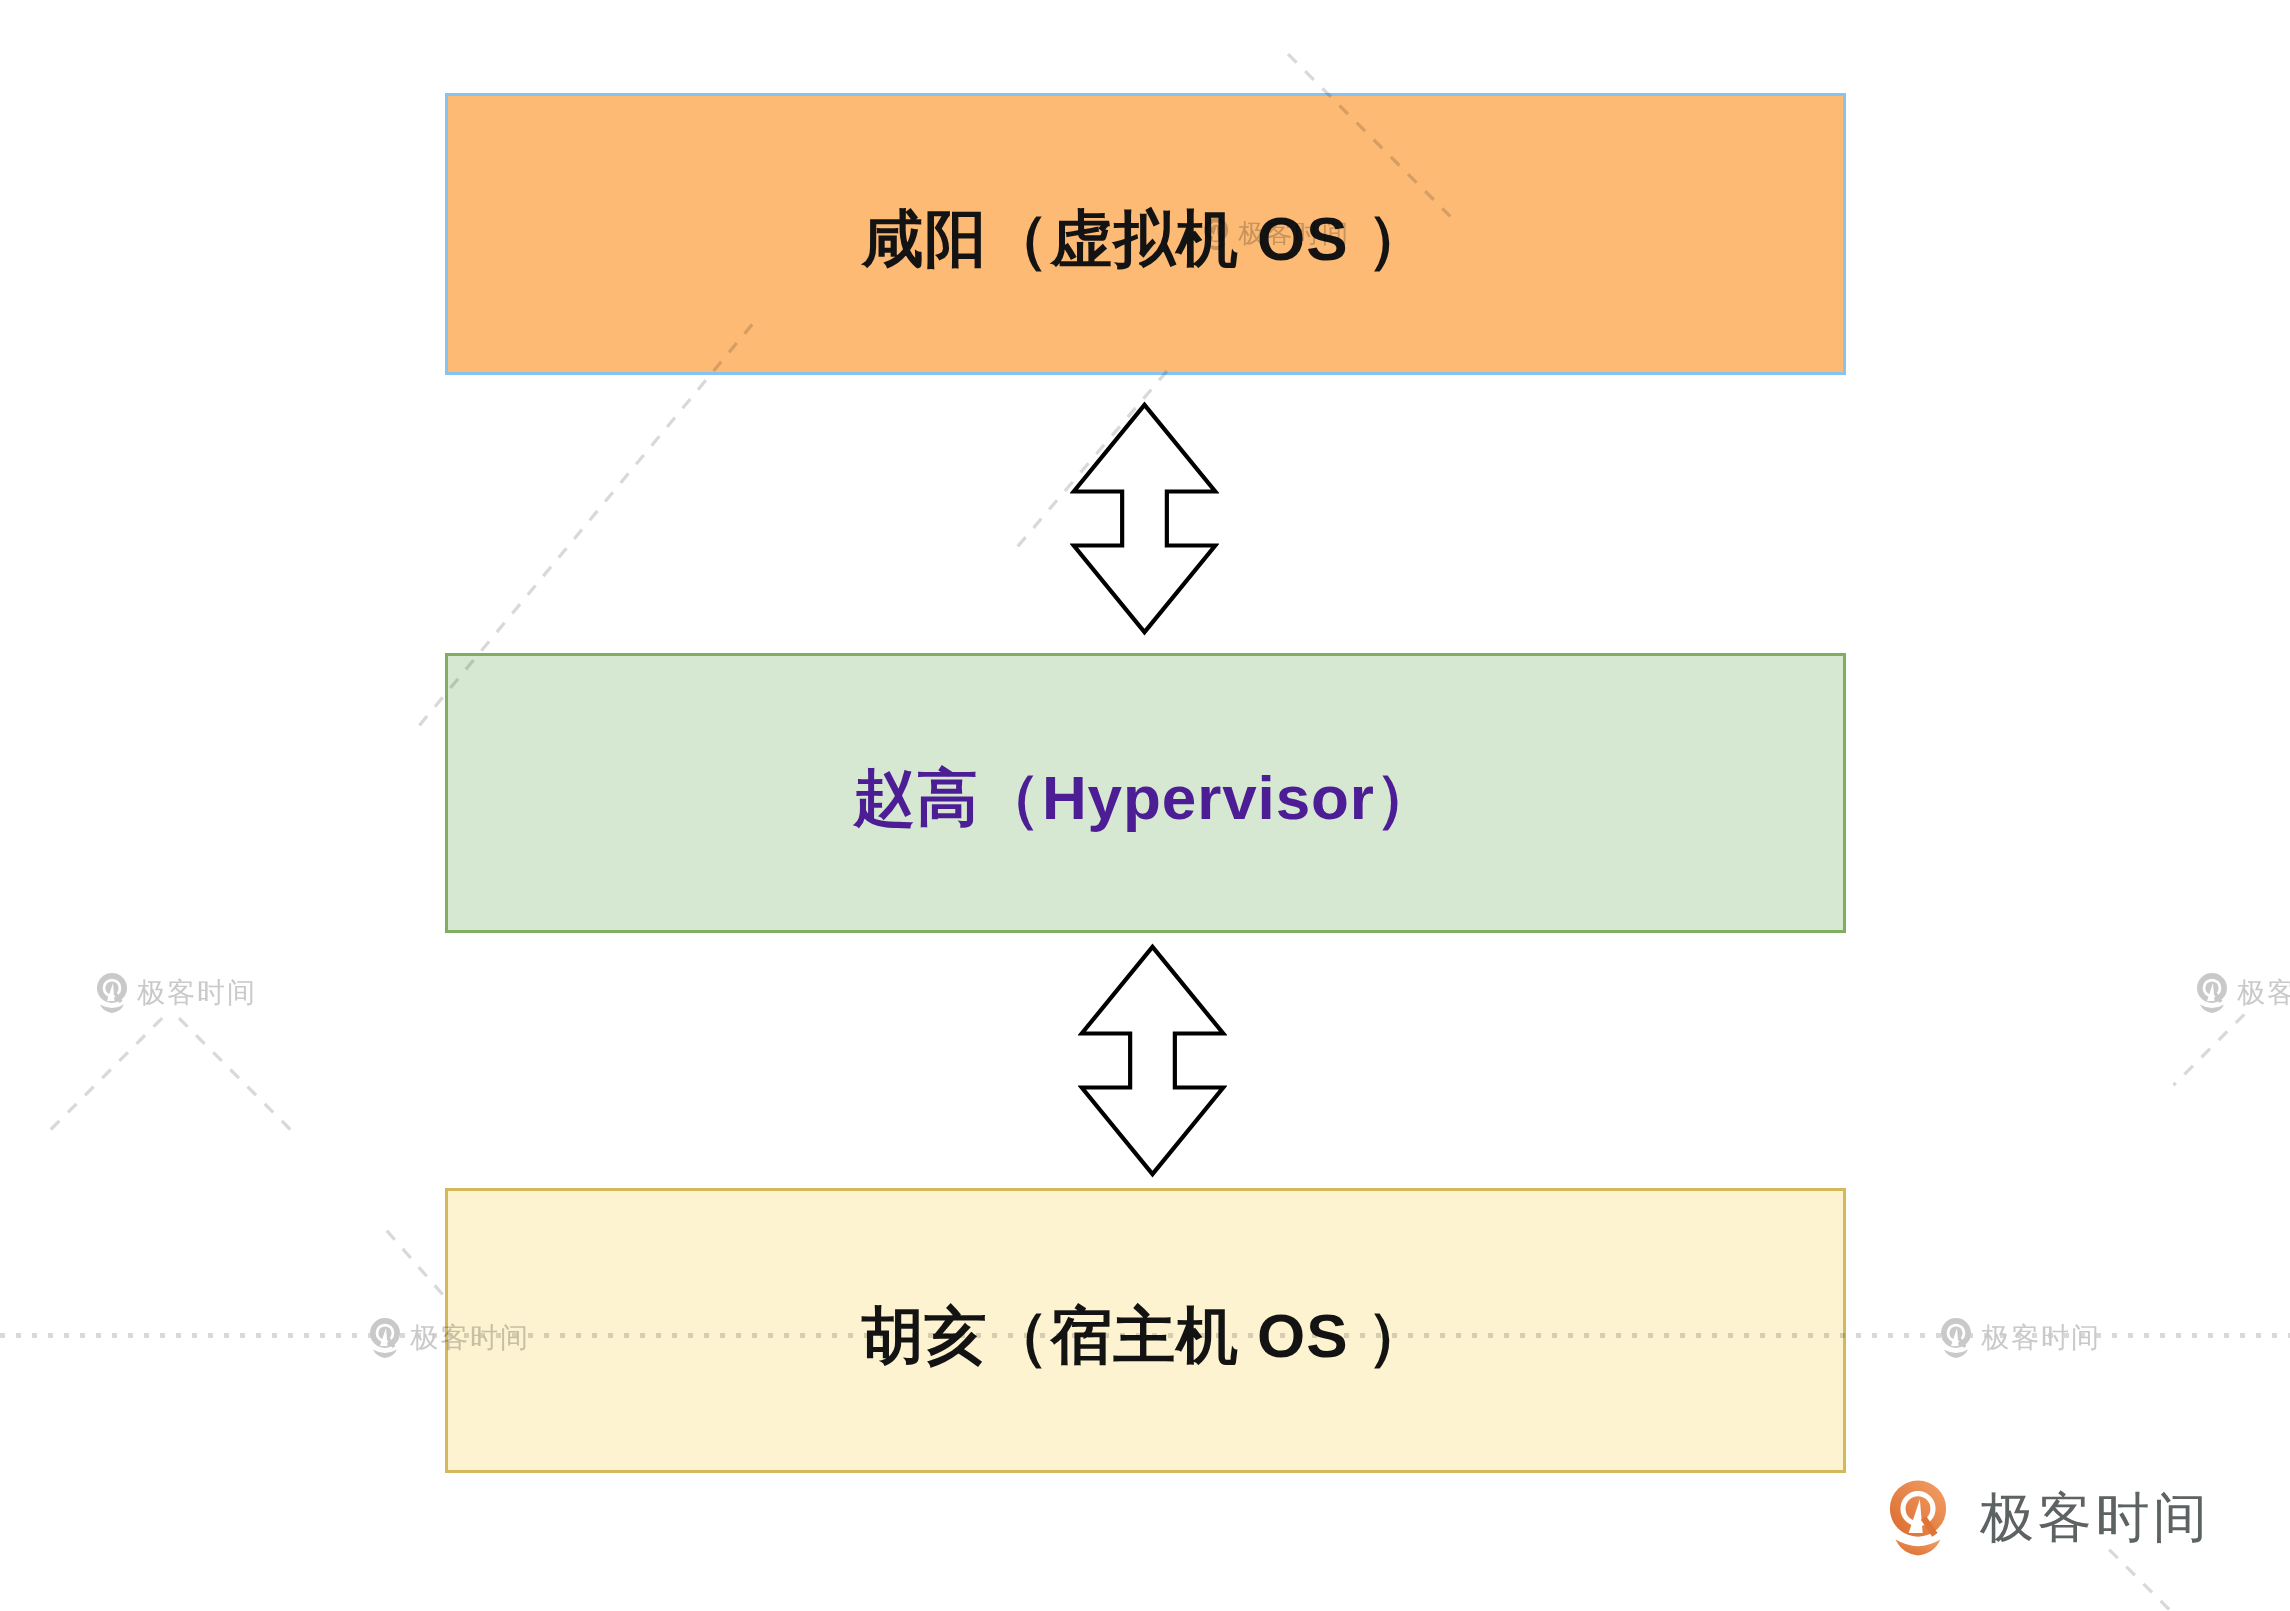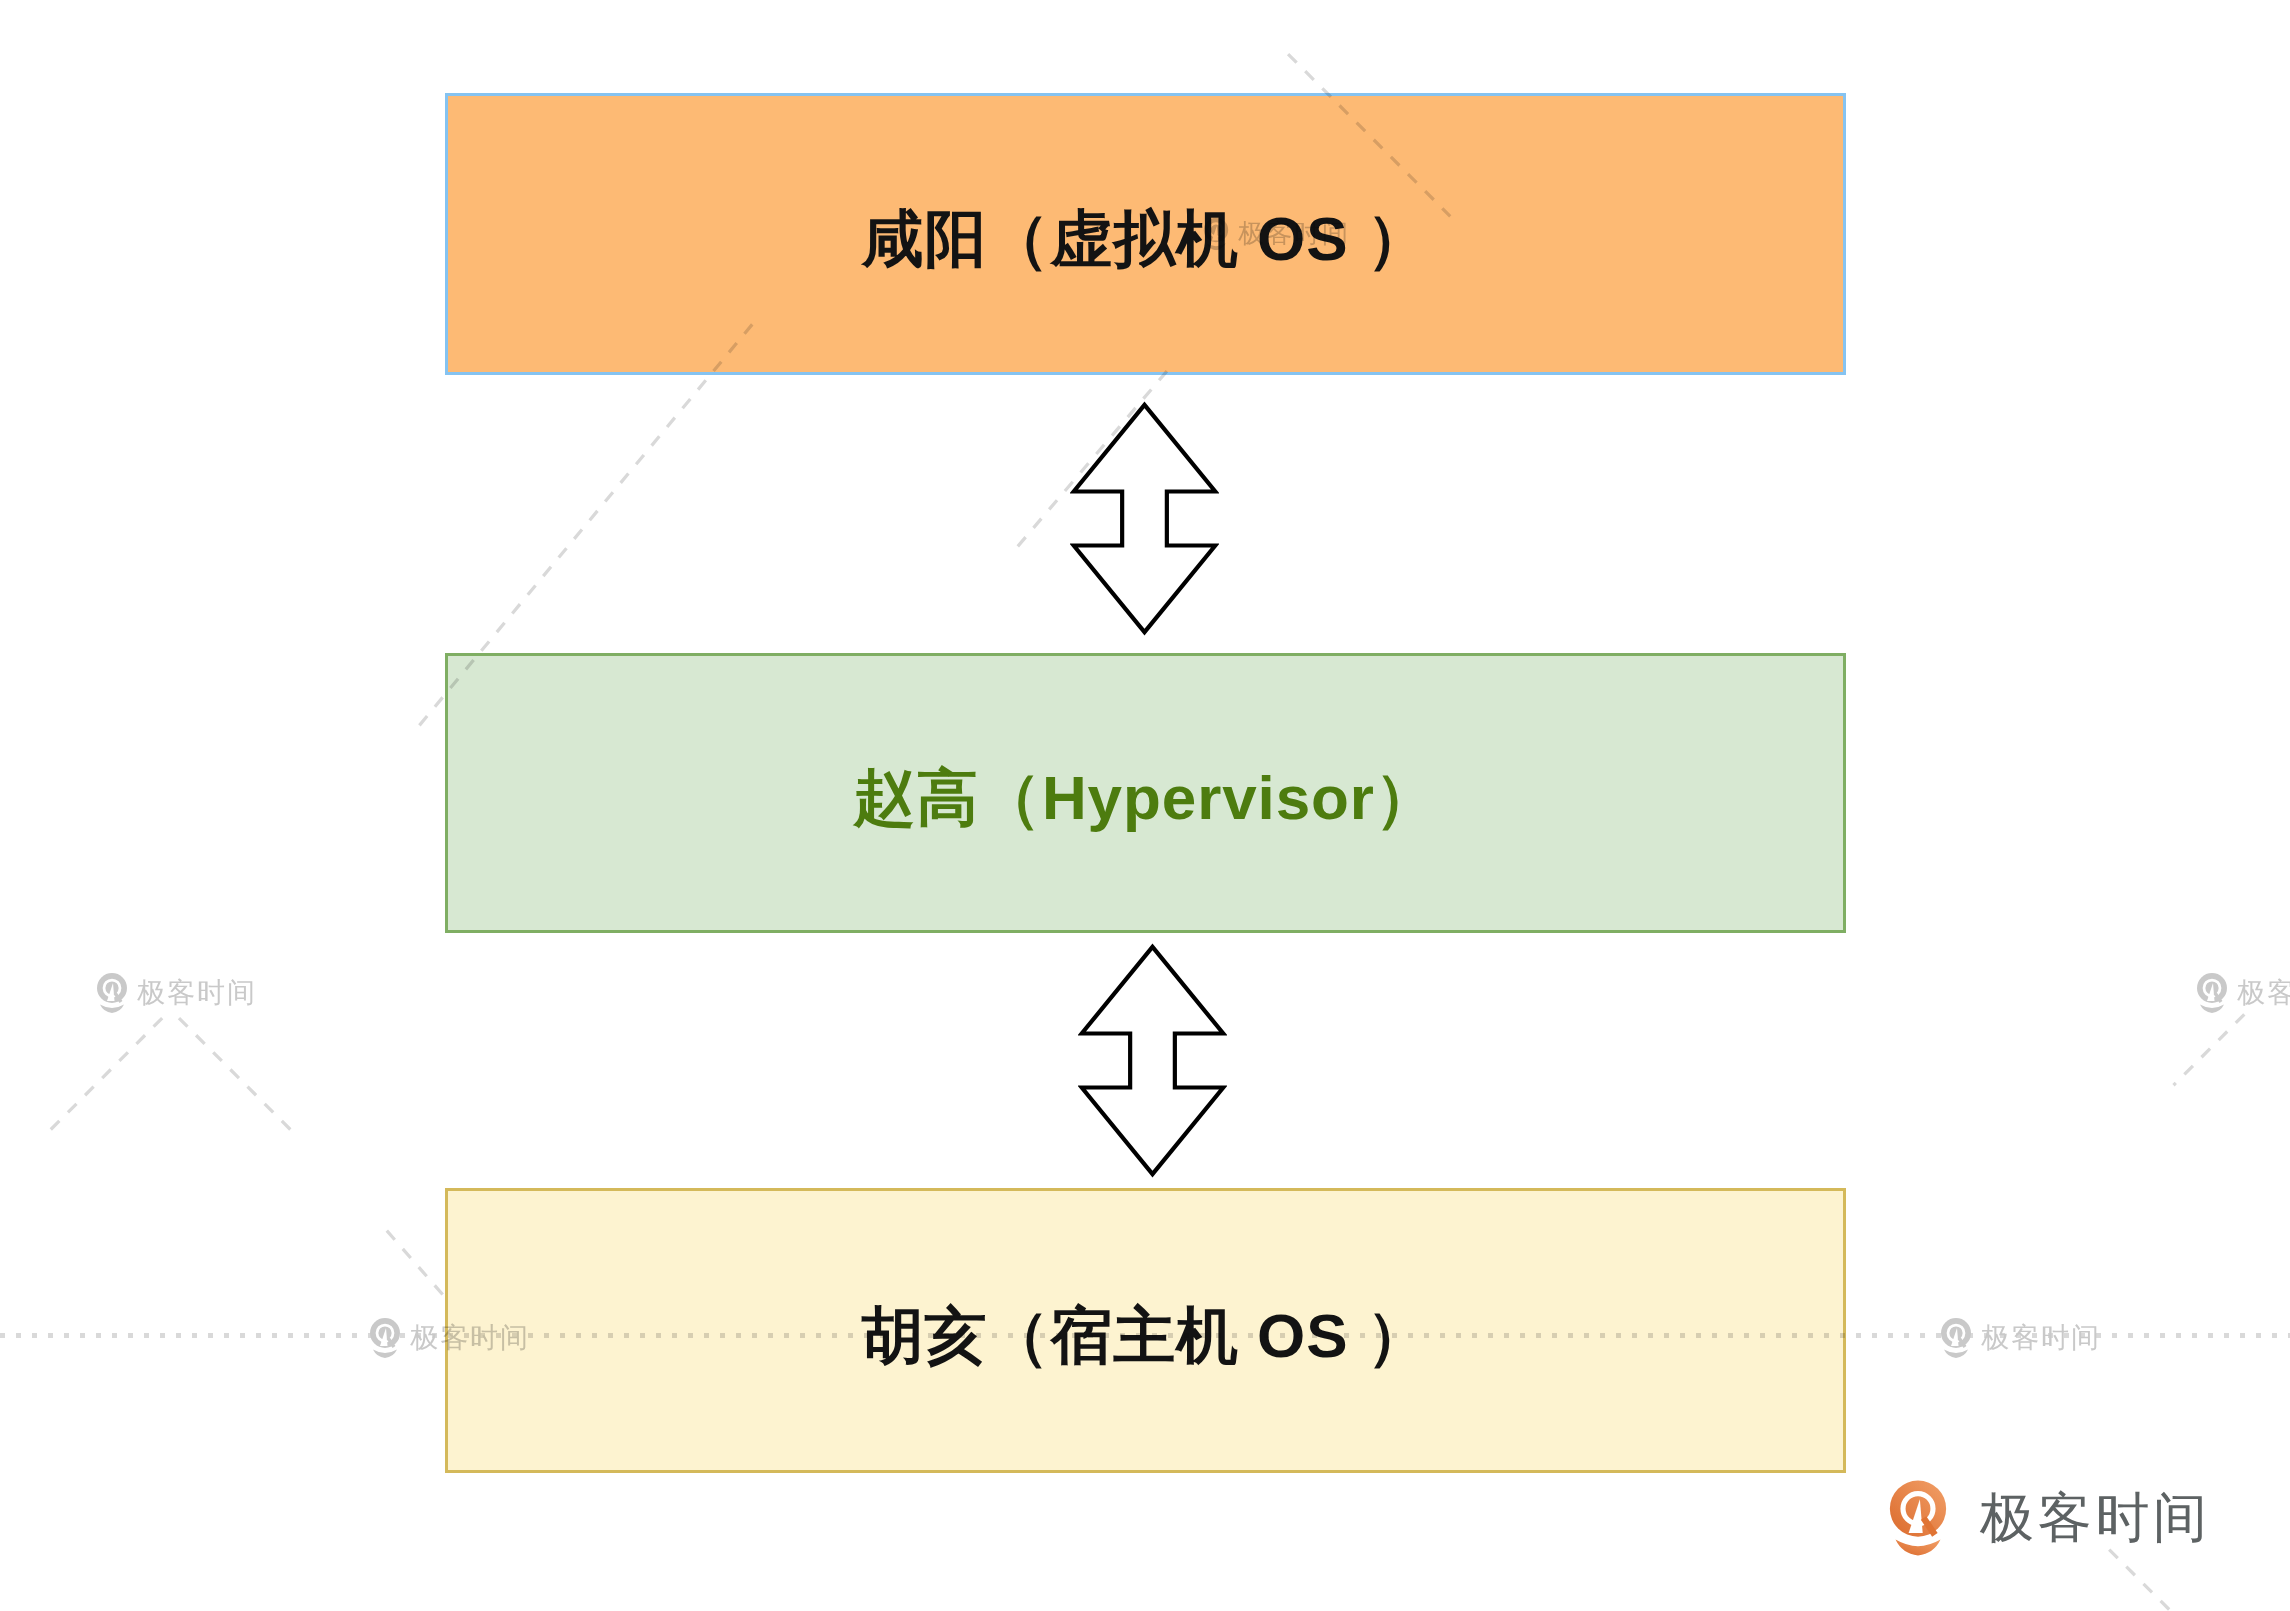--- a/index.html
+++ b/index.html
@@ -65,21 +65,21 @@
         <stop offset="1" stop-color="#db6a2c"></stop>
       </linearGradient>
     </defs>
   </svg>
 
   <div class="box box-vm" style="background-color: #fdba74; border-color: rgb(133, 195, 241);">
     <span class="box-label" style="color: rgb(19, 19, 19);">咸阳（虚拟机 OS ）</span>
   </div>
 
   <div class="box box-hyp" style="background-color: rgb(215, 232, 210); border-color: rgb(127, 174, 99);">
-    <span class="box-label" style="color: #4d7c0f;">赵高（Hypervisor）</span>
+    <span class="box-label" style="color: #4c1d95;">赵高（Hypervisor）</span>
   </div>
 
   <div class="box box-host" style="background-color: rgb(253, 243, 208); border-color: rgb(212, 185, 90);">
     <span class="box-label" style="color: rgb(19, 19, 19);">胡亥（宿主机 OS ）</span>
   </div>
 
   <svg class="arrow arrow-1" viewBox="0 0 160 252">
     <polygon points="80,4 156,97 104,97 104,155 156,155 80,248 4,155 56,155 56,97 4,97" stroke-width="4.5" stroke-linejoin="miter" style="fill: rgb(255, 255, 255); stroke: rgb(0, 0, 0);"></polygon>
   </svg>
   <svg class="arrow arrow-2" viewBox="0 0 160 252">

